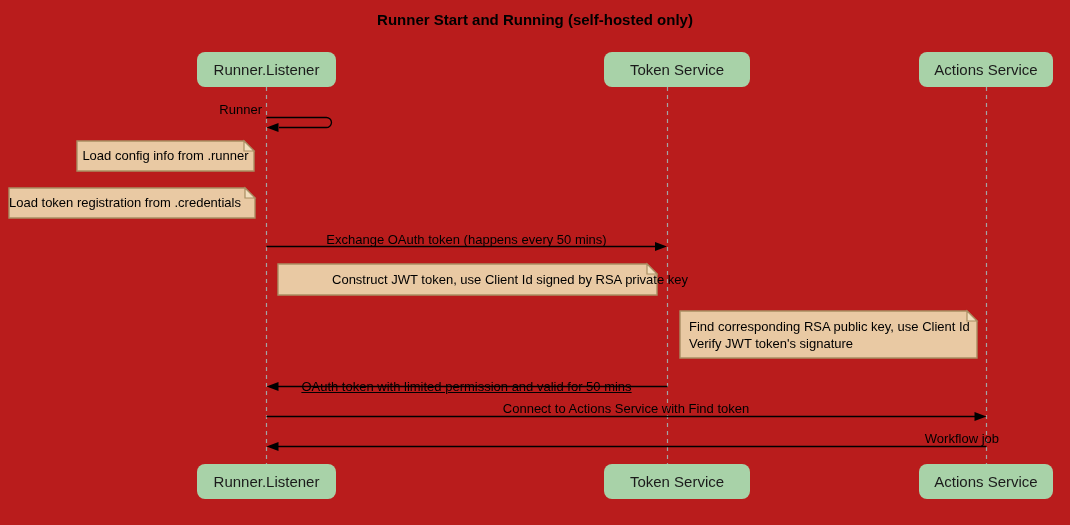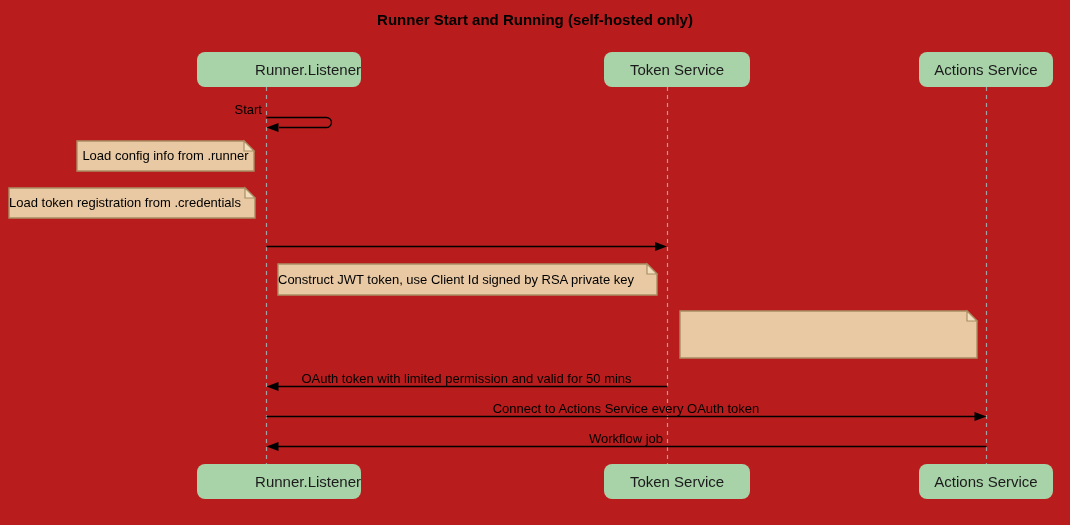--- a/index.html
+++ b/index.html
@@ -30,46 +30,46 @@
     height: 35px;
     background: var(--participant-fill, #a8d2a8);
     border-radius: 8px;
     display: flex;
     align-items: center;
     justify-content: center;
     font-size: 15px;
     color: #1b1b1b;
     white-space: nowrap;
   }
-  .p-runner  { left: 197px; width: 164px; justify-content: flex-end; }
+  .p-runner  { left: 197px; width: 139px; }
   .p-token   { left: 604px; width: 146px; }
   .p-actions { left: 919px; width: 134px; }
   .row-top    { top: 52px; }
   .row-bottom { top: 464px; }
   .msg-label {
     position: absolute;
     font-size: 13px;
     color: #000000;
     text-align: center;
     white-space: nowrap;
   }
   .lbl-start { left: 162px; top: 102px; width: 100px; text-align: right; }
   .lbl-m1 { left: 266px; top: 232px; width: 401px; }
-  .lbl-m2 { left: 266px; top: 371px; width: 401px; }
+  .lbl-m2 { left: 266px; top: 379px; width: 401px; text-decoration: underline; }
   .lbl-m3 { left: 266px; top: 401px; width: 720px; }
-  .lbl-m4 { left: 266px; top: 431px; width: 720px; }
+  .lbl-m4 { left: 279px; top: 431px; width: 720px; text-align: right; }
   .note-text {
     position: absolute;
     font-size: 13px;
     color: #000000;
     white-space: nowrap;
   }
   .nt-1 { left: 77px;  top: 141px; width: 177px; height: 40px; line-height: 30px; text-align: center; }
   .nt-2 { left: 9px;   top: 188px; width: 214px; height: 30px; line-height: 30px; text-align: center; }
-  .nt-3 { left: 278px; top: 264px; width: 410px; height: 31px; line-height: 31px; text-align: left; }
+  .nt-3 { left: 278px; top: 264px; width: 410px; height: 31px; line-height: 31px; text-align: right; }
   .nt-4 { left: 689px; top: 318px; width: 288px; line-height: 17px; text-align: left; }
 </style>
 </head>
 <body>
 
 <div class="stage">
 
   <div class="title">Runner Start and Running (self-hosted only)</div>
 
   <svg class="canvas" width="1070" height="525" viewBox="0 0 1070 525">
@@ -119,22 +119,27 @@
   <div class="p-box p-runner row-bottom">
     <span>Runner.Listener</span>
   </div>
   <div class="p-box p-token row-bottom">
     <span>Token Service</span>
   </div>
   <div class="p-box p-actions row-bottom">
     <span>Actions Service</span>
   </div>
 
-  <div class="msg-label lbl-start">Start</div>
+  <div class="msg-label lbl-start">Runner</div>
+  <div class="msg-label lbl-m1">Exchange OAuth token (happens every 50 mins)</div>
   <div class="msg-label lbl-m2">OAuth token with limited permission and valid for 50 mins</div>
-  <div class="msg-label lbl-m3">Connect to Actions Service every OAuth token</div>
+  <div class="msg-label lbl-m3">Connect to Actions Service with Find token</div>
   <div class="msg-label lbl-m4">Workflow job</div>
 
   <div class="note-text nt-1">Load config info from .runner</div>
   <div class="note-text nt-2">Load token registration from .credentials</div>
   <div class="note-text nt-3">Construct JWT token, use Client Id signed by RSA private key</div>
+  <div class="note-text nt-4">
+    <div>Find corresponding RSA public key, use Client Id</div>
+    <div>Verify JWT token's signature</div>
+  </div>
 
 </div>
 
 </body></html>

